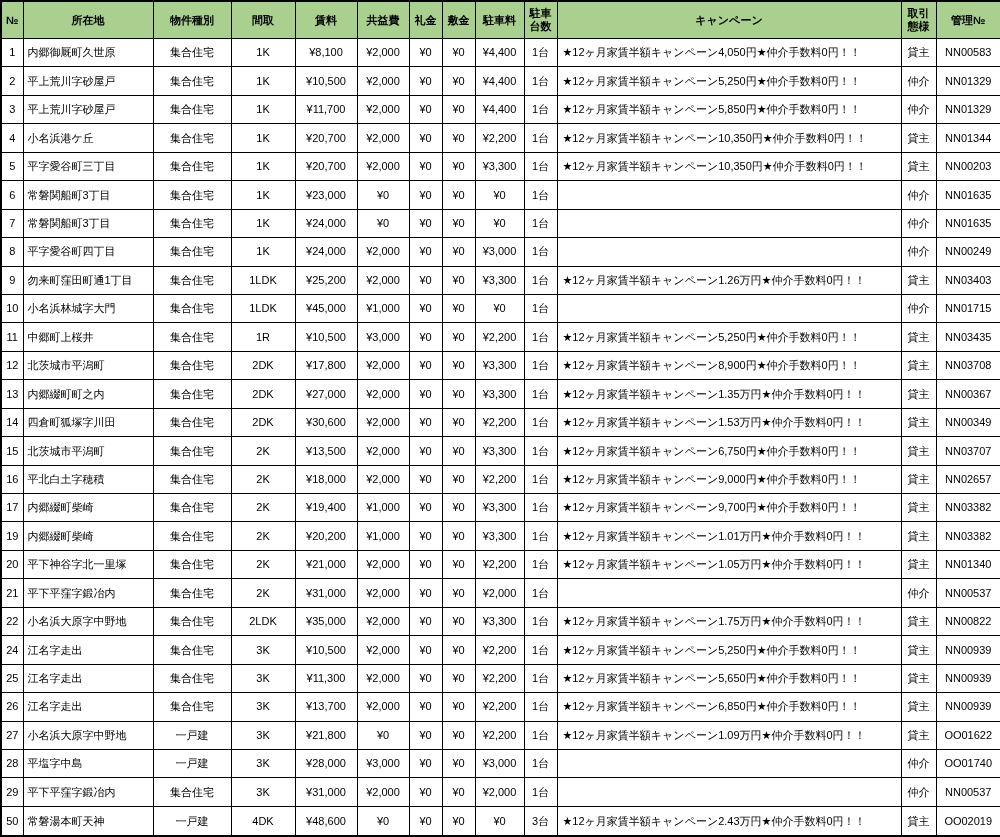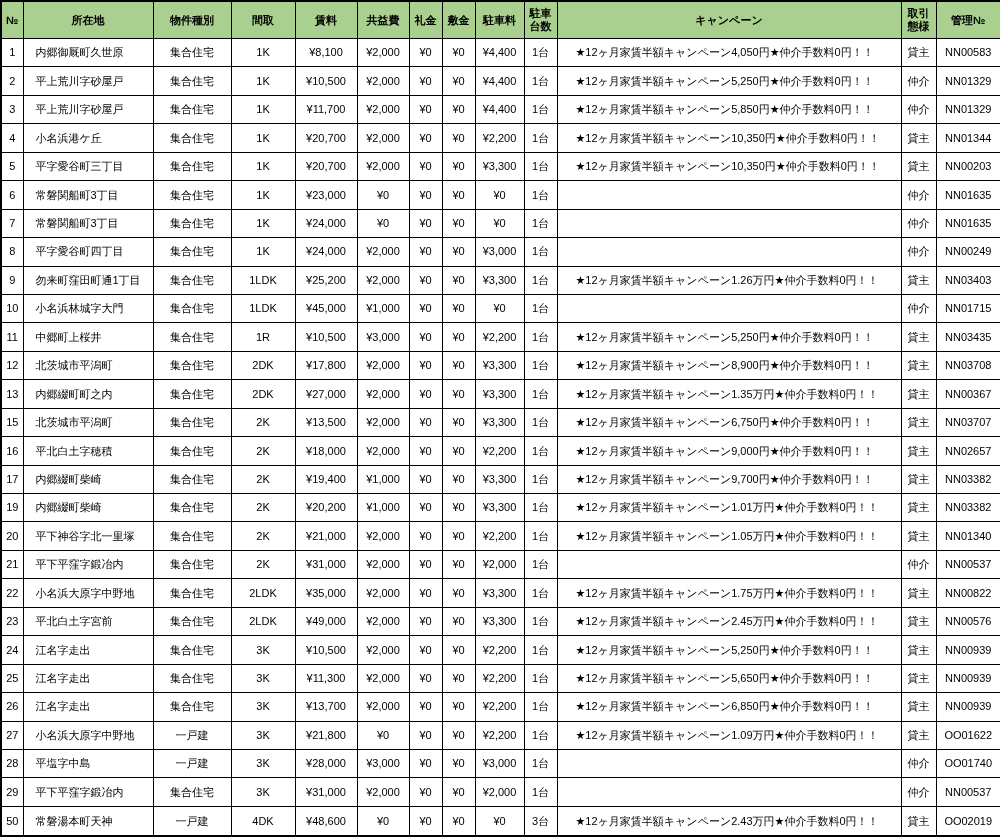--- a/index.html
+++ b/index.html
@@ -31,22 +31,22 @@
   }
   table.listing thead th {
     background: #a9d08e;
     font-weight: bold;
     text-align: center;
     height: 34px;
     padding: 1px 1px;
   }
   table.listing td.align-left { text-align: left; }
   table.listing td.align-center { text-align: center; }
-  table.listing td.col-location { padding-left: 12px; }
-  table.listing td.col-campaign { padding-left: 18px; }
+  table.listing td.col-location { padding-left: 4px; }
+  table.listing td.col-campaign { padding-left: 5px; }
 </style>
 </head>
 <body>
 
 <table class="listing">
   <colgroup>
       <col style="width: 22px;">
       <col style="width: 130px;">
       <col style="width: 78px;">
       <col style="width: 64px;">
@@ -267,20 +267,35 @@
         <td class="align-center col-common-fee">¥2,000</td>
         <td class="align-center col-key-money">¥0</td>
         <td class="align-center col-deposit">¥0</td>
         <td class="align-center col-parking-fee">¥3,300</td>
         <td class="align-center col-parking-count">1台</td>
         <td class="align-left col-campaign">★12ヶ月家賃半額キャンペーン1.35万円★仲介手数料0円！！</td>
         <td class="align-center col-dealing-type">貸主</td>
         <td class="align-center col-mgmt-no">NN00367</td>
       </tr>
       <tr>
+        <td class="align-center col-no">14</td>
+        <td class="align-left col-location">四倉町狐塚字川田</td>
+        <td class="align-center col-property-type">集合住宅</td>
+        <td class="align-center col-layout">2DK</td>
+        <td class="align-center col-rent">¥30,600</td>
+        <td class="align-center col-common-fee">¥2,000</td>
+        <td class="align-center col-key-money">¥0</td>
+        <td class="align-center col-deposit">¥0</td>
+        <td class="align-center col-parking-fee">¥2,200</td>
+        <td class="align-center col-parking-count">1台</td>
+        <td class="align-left col-campaign">★12ヶ月家賃半額キャンペーン1.53万円★仲介手数料0円！！</td>
+        <td class="align-center col-dealing-type">貸主</td>
+        <td class="align-center col-mgmt-no">NN00349</td>
+      </tr>
+      <tr>
         <td class="align-center col-no">15</td>
         <td class="align-left col-location">北茨城市平潟町</td>
         <td class="align-center col-property-type">集合住宅</td>
         <td class="align-center col-layout">2K</td>
         <td class="align-center col-rent">¥13,500</td>
         <td class="align-center col-common-fee">¥2,000</td>
         <td class="align-center col-key-money">¥0</td>
         <td class="align-center col-deposit">¥0</td>
         <td class="align-center col-parking-fee">¥3,300</td>
         <td class="align-center col-parking-count">1台</td>
@@ -370,35 +385,20 @@
         <td class="align-center col-layout">2LDK</td>
         <td class="align-center col-rent">¥35,000</td>
         <td class="align-center col-common-fee">¥2,000</td>
         <td class="align-center col-key-money">¥0</td>
         <td class="align-center col-deposit">¥0</td>
         <td class="align-center col-parking-fee">¥3,300</td>
         <td class="align-center col-parking-count">1台</td>
         <td class="align-left col-campaign">★12ヶ月家賃半額キャンペーン1.75万円★仲介手数料0円！！</td>
         <td class="align-center col-dealing-type">貸主</td>
         <td class="align-center col-mgmt-no">NN00822</td>
-      </tr>
-      <tr>
-        <td class="align-center col-no">23</td>
-        <td class="align-left col-location">平北白土字宮前</td>
-        <td class="align-center col-property-type">集合住宅</td>
-        <td class="align-center col-layout">2LDK</td>
-        <td class="align-center col-rent">¥49,000</td>
-        <td class="align-center col-common-fee">¥2,000</td>
-        <td class="align-center col-key-money">¥0</td>
-        <td class="align-center col-deposit">¥0</td>
-        <td class="align-center col-parking-fee">¥3,300</td>
-        <td class="align-center col-parking-count">1台</td>
-        <td class="align-left col-campaign">★12ヶ月家賃半額キャンペーン2.45万円★仲介手数料0円！！</td>
-        <td class="align-center col-dealing-type">貸主</td>
-        <td class="align-center col-mgmt-no">NN00576</td>
       </tr>
       <tr>
         <td class="align-center col-no">24</td>
         <td class="align-left col-location">江名字走出</td>
         <td class="align-center col-property-type">集合住宅</td>
         <td class="align-center col-layout">3K</td>
         <td class="align-center col-rent">¥10,500</td>
         <td class="align-center col-common-fee">¥2,000</td>
         <td class="align-center col-key-money">¥0</td>
         <td class="align-center col-deposit">¥0</td>

